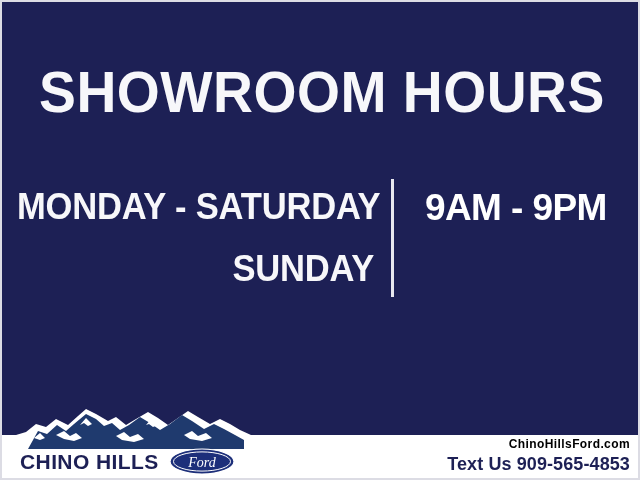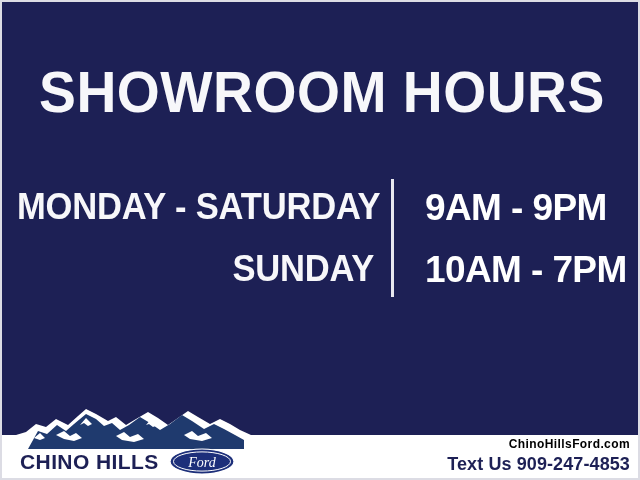--- a/index.html
+++ b/index.html
@@ -152,21 +152,20 @@
 
     <div class="divider"></div>
 
     <div class="hours-row row-1">
       <div class="day-label">MONDAY - SATURDAY</div>
       <div class="time-label">9AM - 9PM</div>
     </div>
 
     <div class="hours-row row-2">
       <div class="day-label">SUNDAY</div>
-      <div class="time-label">10AM - 7PM</div>
     </div>
 
   </div>
 
   <div class="footer">
 
     <div class="logo-block">
 
       <svg class="mountains" viewBox="0 0 235 44">
         <path fill="#ffffff" d="M0,44 L0,30 L10,27 L20,19 L30,22 L40,14 L52,20 L62,11 L70,4 L80,9 L92,16 L100,12 L110,20 L120,14 L132,7 L142,13 L152,20 L162,13 L172,6 L182,12 L194,19 L204,14 L214,19 L224,25 L235,30 L235,44 Z"></path>
@@ -182,18 +181,18 @@
         <svg class="ford-oval" viewBox="0 0 66 27">
           <ellipse cx="33" cy="13.5" rx="32" ry="12.5" fill="#1d2f7a" stroke="#ffffff" stroke-width="1.2"></ellipse>
           <ellipse cx="33" cy="13.5" rx="28.5" ry="9.6" fill="none" stroke="#ffffff" stroke-width="1"></ellipse>
           <text x="33" y="19" fill="#ffffff" font-size="14" font-style="italic" font-family="Liberation Serif, serif" text-anchor="middle">Ford</text>
         </svg>
       </div>
     </div>
 
     <div class="contact">
       <div class="contact-web">ChinoHillsFord.com</div>
-      <div class="contact-phone">Text Us 909-247-4853</div>
+      <div class="contact-phone">Text Us 909-565-4853</div>
     </div>
 
   </div>
 
 </div>
 
 </body></html>

